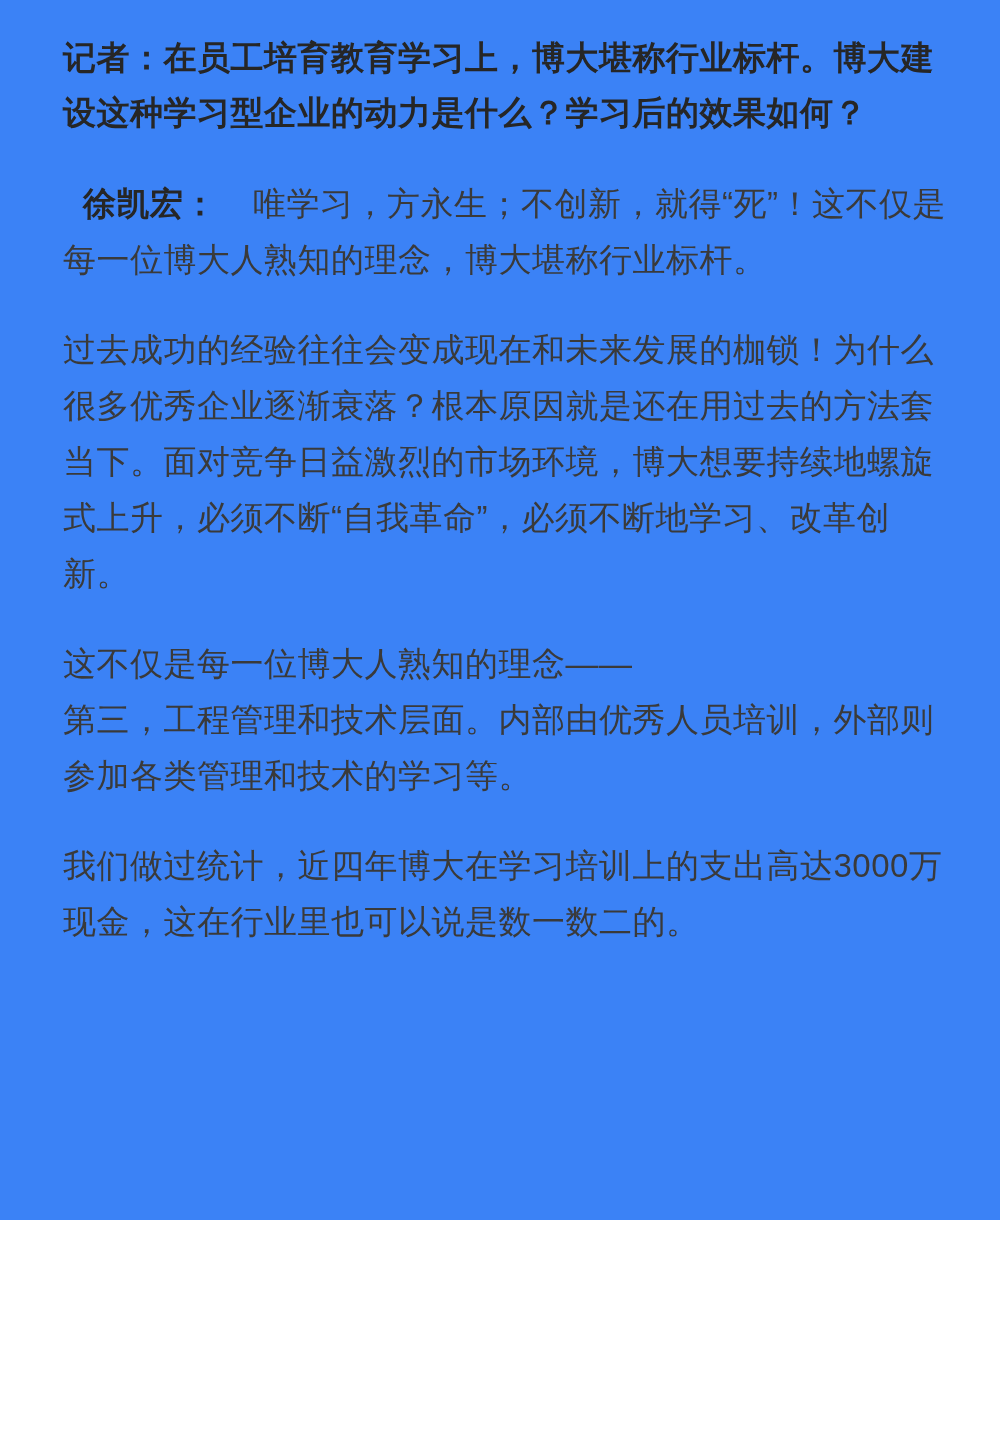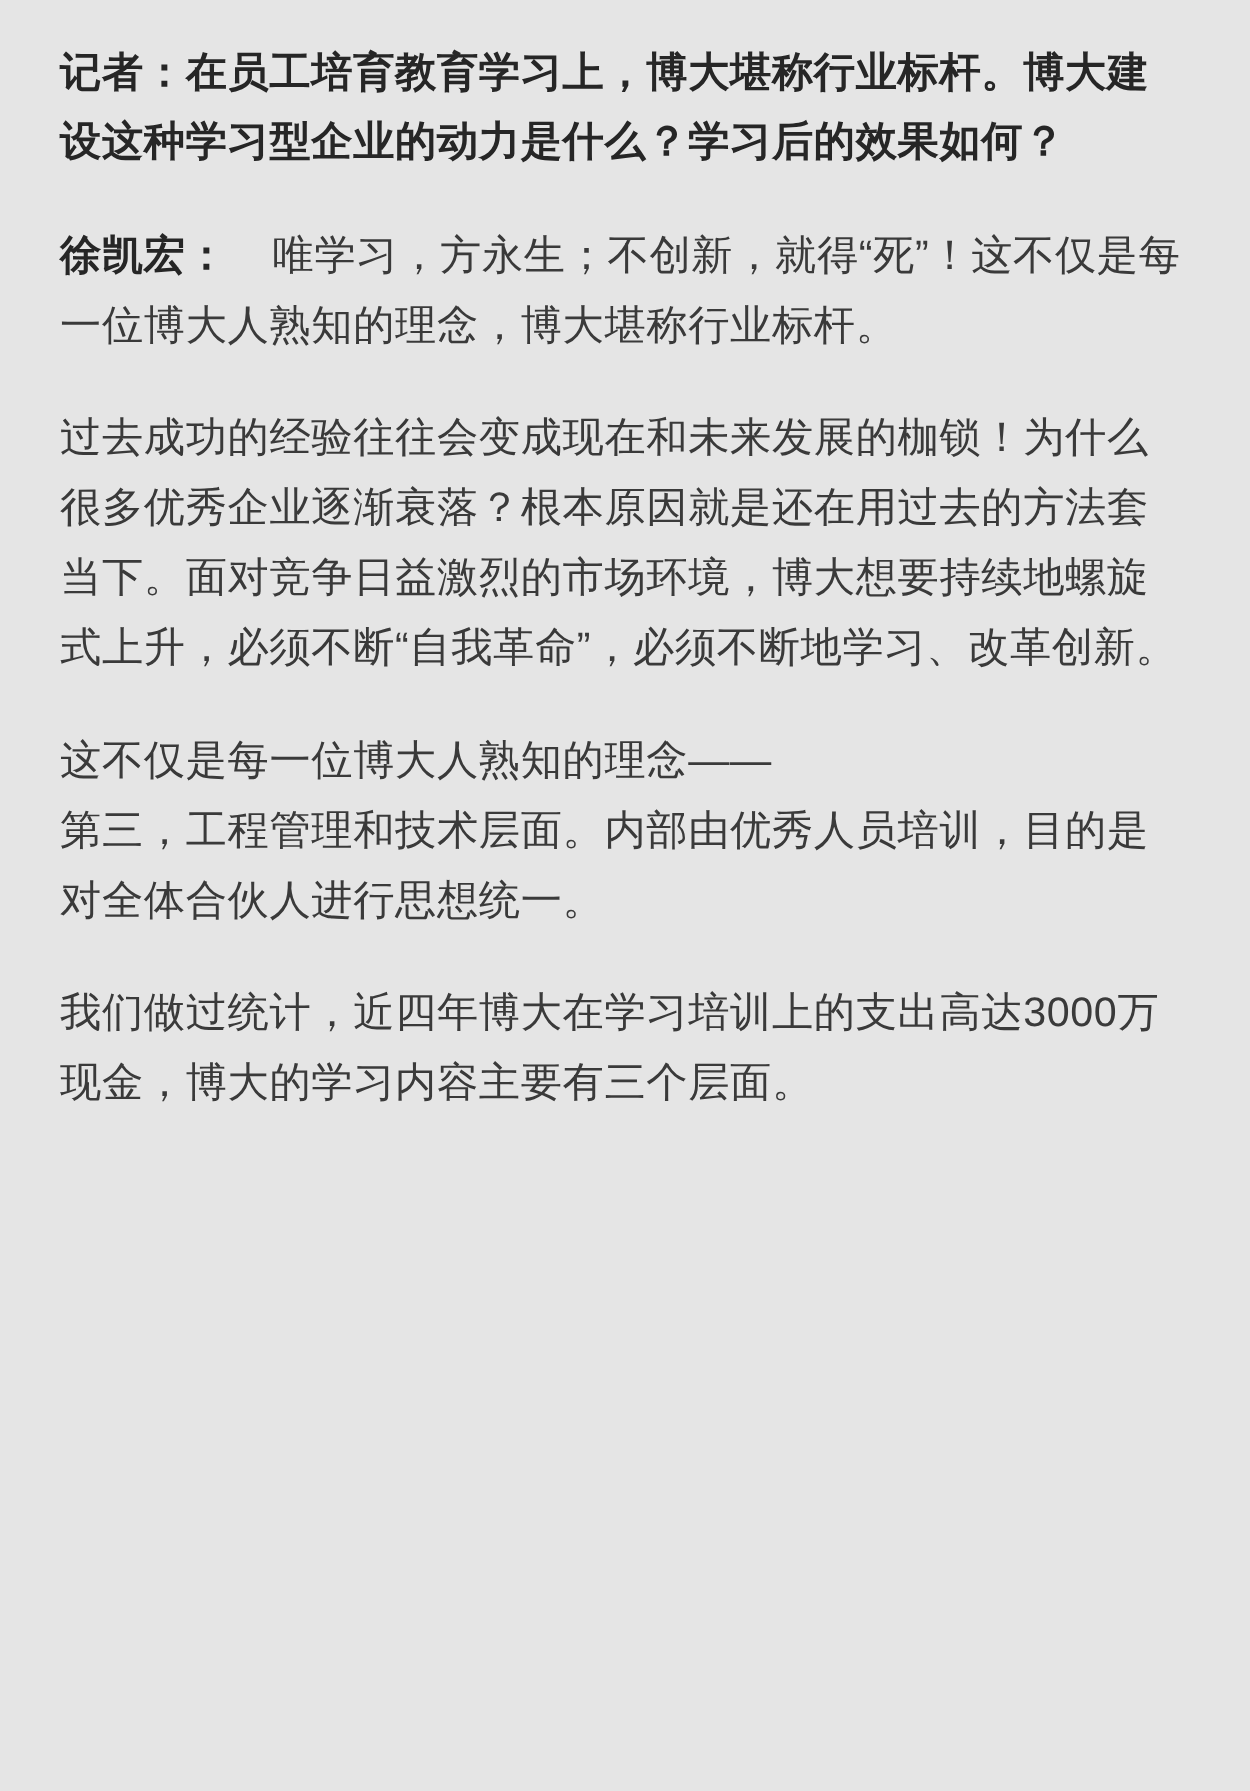--- a/index.html
+++ b/index.html
@@ -10,23 +10,23 @@
   body {
     width: 1000px;
     height: 1433px;
     font-family: "Liberation Sans", "DejaVu Sans", sans-serif;
     color: #2f2f2f;
     overflow: hidden;
   }
   .page {
     box-sizing: border-box;
     width: 1000px;
-    height: 1433px;
-    padding: 30px 48px 0 48px;
-    background: #e5e5e5;
+    height: 1220px;
+    padding: 30px 48px 0 63px;
+    background: #3b82f6;
   }
   .para {
     font-size: 33px;
     line-height: 56px;
     letter-spacing: 0.5px;
     margin: 0 0 34px 0;
     text-align: left;
     color: #3a3a3a;
   }
   .para.tight {
@@ -36,20 +36,21 @@
     font-weight: bold;
     color: #262626;
     font-size: 33px;
     line-height: 55px;
     letter-spacing: 0.5px;
     margin: 0 0 36px 0;
   }
   .speaker {
     font-weight: bold;
     color: #262626;
+    margin-left: 20px;
   }
   .indent-gap {
     display: inline-block;
     width: 36px;
   }
 </style>
 </head>
 <body>
 
 <div class="page">
@@ -57,17 +58,17 @@
   <p class="q">记者：在员工培育教育学习上，博大堪称行业标杆。博大建设这种学习型企业的动力是什么？学习后的效果如何？</p>
 
   <p class="para"><span class="speaker">徐凯宏：</span><span class="indent-gap"></span><span>唯学习，方永生；不创新，就得“死”！这不仅是每一位博大人熟知的理念，博大堪称行业标杆。</span></p>
 
   <p class="para">过去成功的经验往往会变成现在和未来发展的枷锁！为什么很多优秀企业逐渐衰落？根本原因就是还在用过去的方法套当下。面对竞争日益激烈的市场环境，博大想要持续地螺旋式上升，必须不断“自我革命”，必须不断地学习、改革创新。</p>
 
   <p class="para tight">这不仅是每一位博大人熟知的理念——</p>
 
 
 
-  <p class="para">第三，工程管理和技术层面。内部由优秀人员培训，目的是对全体合伙人进行思想统一。</p>
+  <p class="para">第三，工程管理和技术层面。内部由优秀人员培训，外部则参加各类管理和技术的学习等。</p>
 
-  <p class="para">我们做过统计，近四年博大在学习培训上的支出高达3000万现金，博大的学习内容主要有三个层面。</p>
+  <p class="para">我们做过统计，近四年博大在学习培训上的支出高达3000万现金，这在行业里也可以说是数一数二的。</p>
 
 </div>
 
 </body></html>

